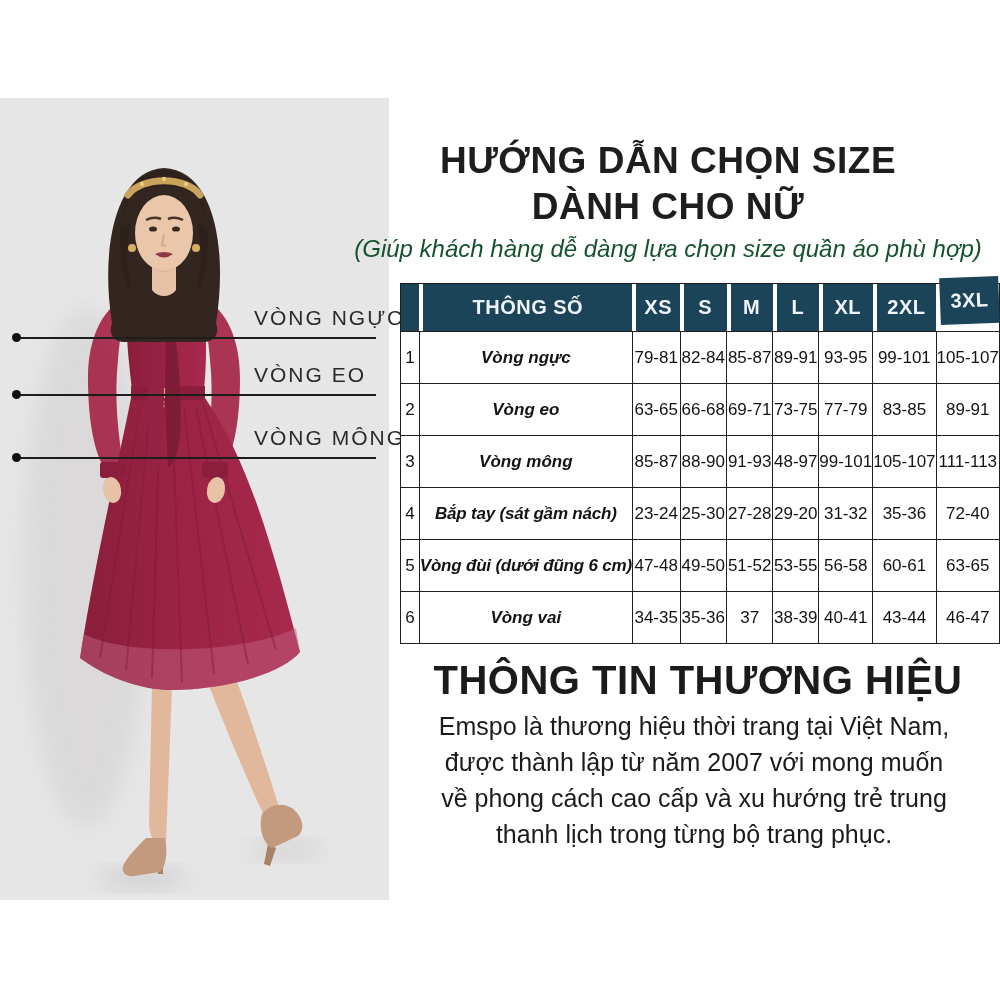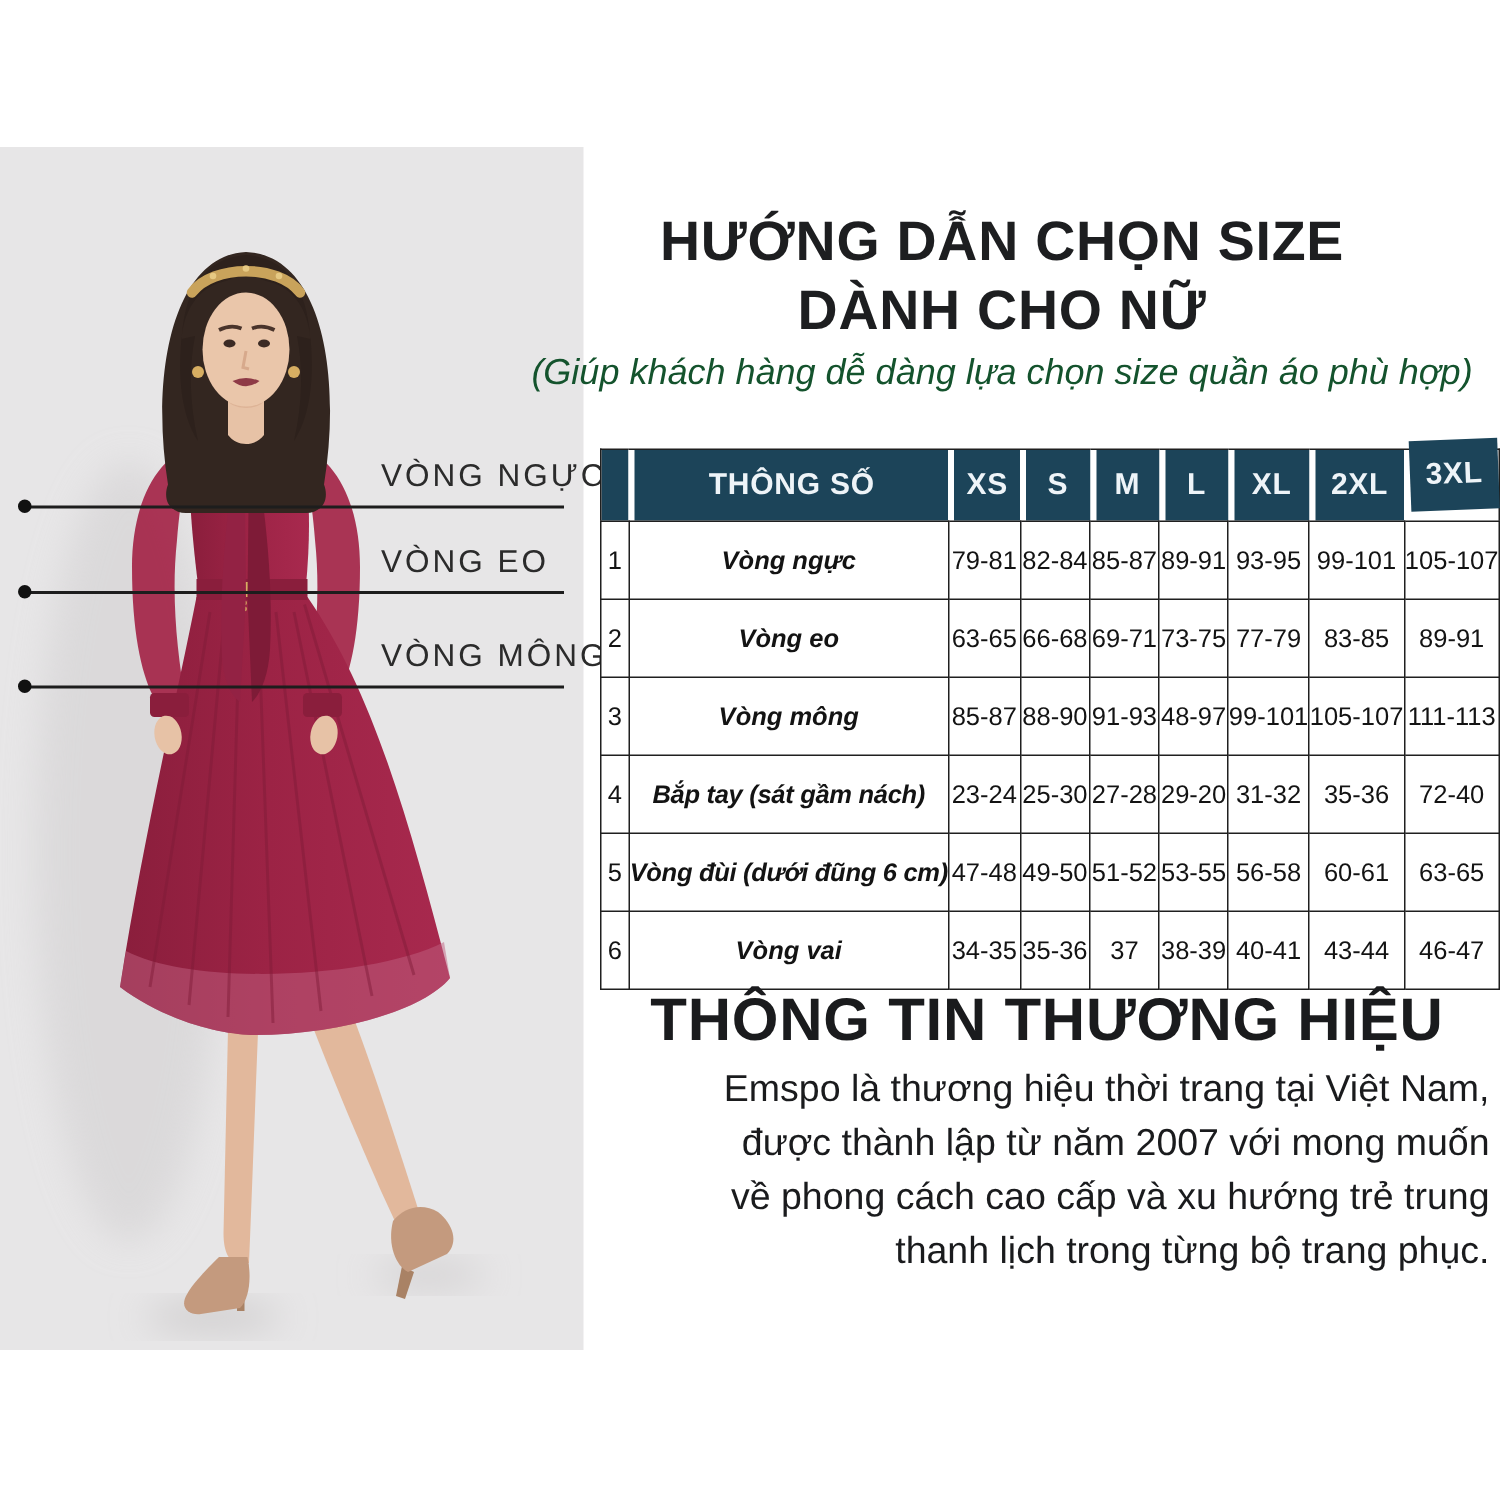--- a/index.html
+++ b/index.html
@@ -14,36 +14,36 @@
   .m-line{position:absolute;height:2px;background:#1d1d1d;}
   .m-dot{position:absolute;width:9px;height:9px;border-radius:50%;background:#111;}
   .m-label{position:absolute;font-size:21px;letter-spacing:2px;color:#2b2b2b;white-space:nowrap;}
   
   .title-block{position:absolute;left:348px;top:138px;width:640px;text-align:center;}
   .title-line{font-size:37px;font-weight:bold;line-height:46px;letter-spacing:.5px;color:#1d1e20;}
   .subtitle{margin-top:5px;font-size:24px;font-style:italic;color:#14532d;}
   
   table.size{
     position:absolute;left:400px;top:283px;border-collapse:collapse;table-layout:fixed;
-    border:1.5px solid #1f1f1f;background:#fff;margin-top:16px;
+    border:1.5px solid #1f1f1f;background:#fff;
   }
   table.size td{border:1.5px solid #1f1f1f;text-align:center;vertical-align:middle;
     height:51px;font-size:17px;color:#131313;padding:0;overflow:visible;white-space:nowrap;}
   table.size th{border:none;padding:0;height:47px;background:#fff;}
   .hdrblk{height:47px;margin-left:4px;background:#1c4459;color:#eef4f8;display:flex;
     align-items:center;justify-content:center;font-size:20px;font-weight:bold;letter-spacing:.5px;}
   th:first-child .hdrblk{margin-left:0;}
   .hdr-3xl{transform:translateY(-7px) rotate(-2.2deg);}
   td.num{font-size:16px;}
   td.lbl{font-weight:bold;font-style:italic;font-size:16px;}
   td.lbl-sm{font-size:13.5px;letter-spacing:-0.2px;}
   
   .brand-heading{position:absolute;left:404px;top:658px;width:588px;text-align:center;
     font-size:40px;font-weight:bold;letter-spacing:.5px;color:#1a1b1d;}
-  .brand-text{position:absolute;left:395px;top:708px;width:598px;text-align:right;
+  .brand-text{position:absolute;left:395px;top:708px;width:598px;text-align:center;
     font-size:25px;line-height:36px;color:#1a1b1d;}
 </style>
 </head>
 <body>
 
 <div class="canvas">
 
   <div class="photo">
     <svg width="389" height="802" viewBox="0 0 389 802">
       <defs>

